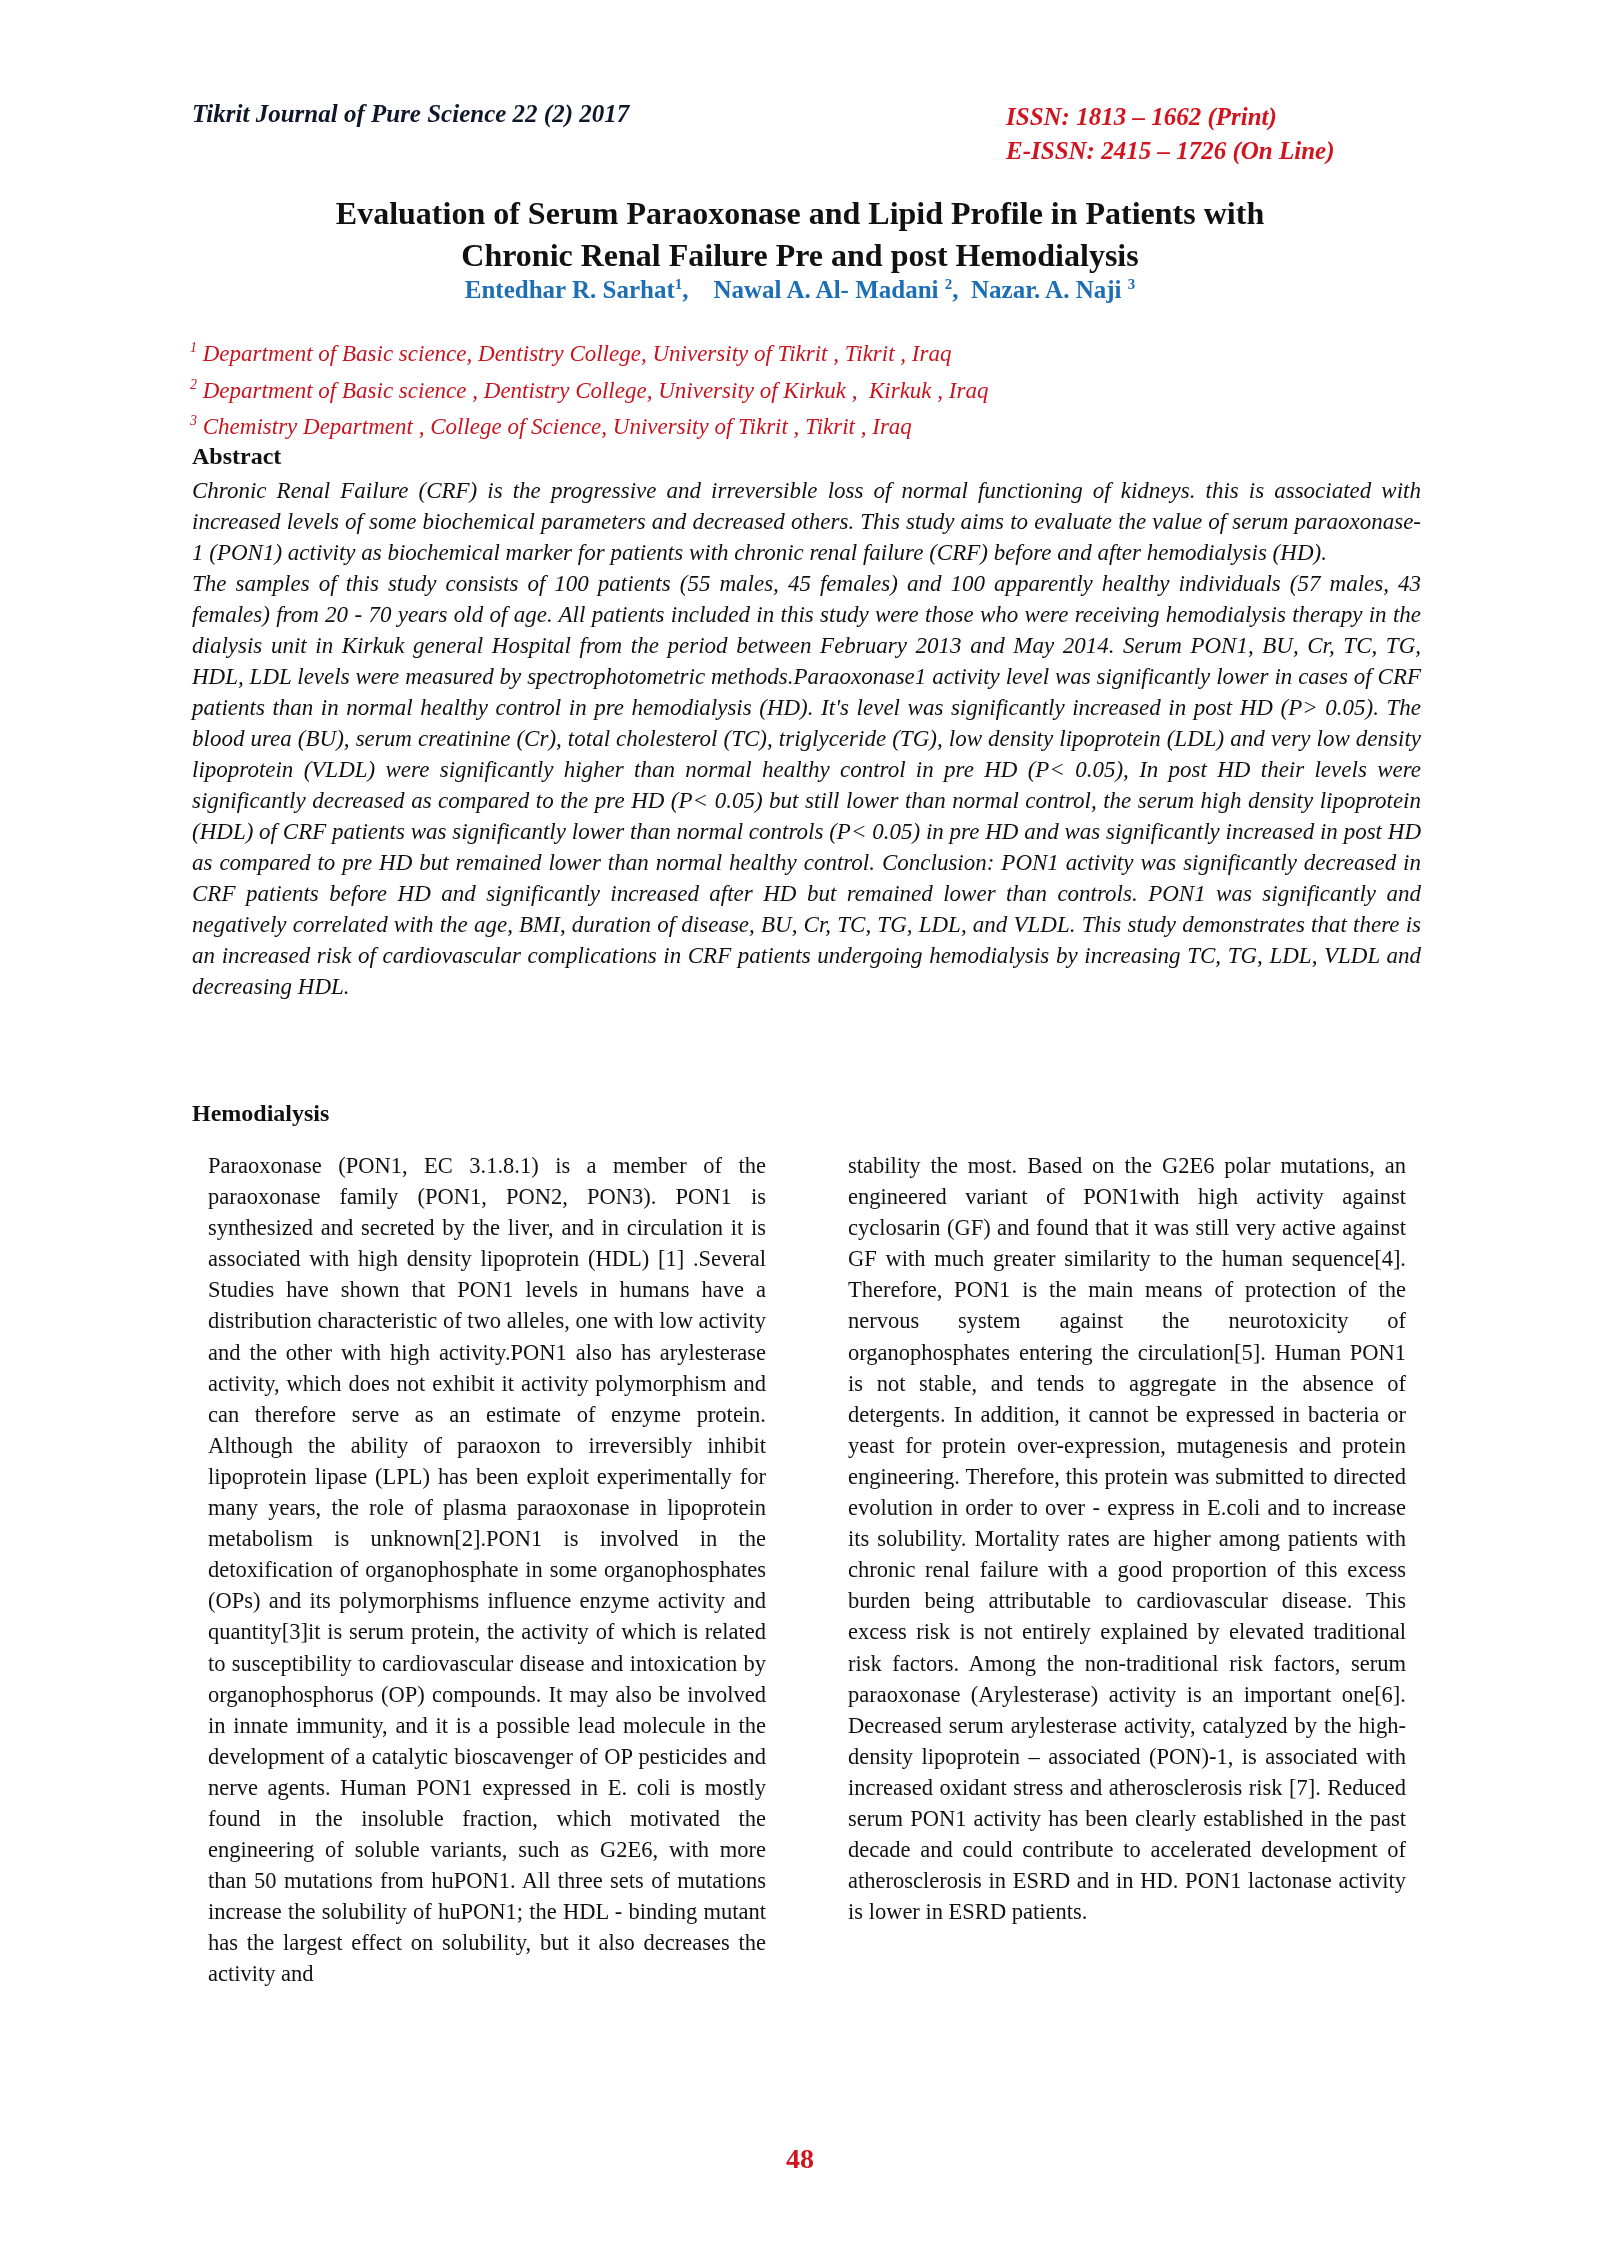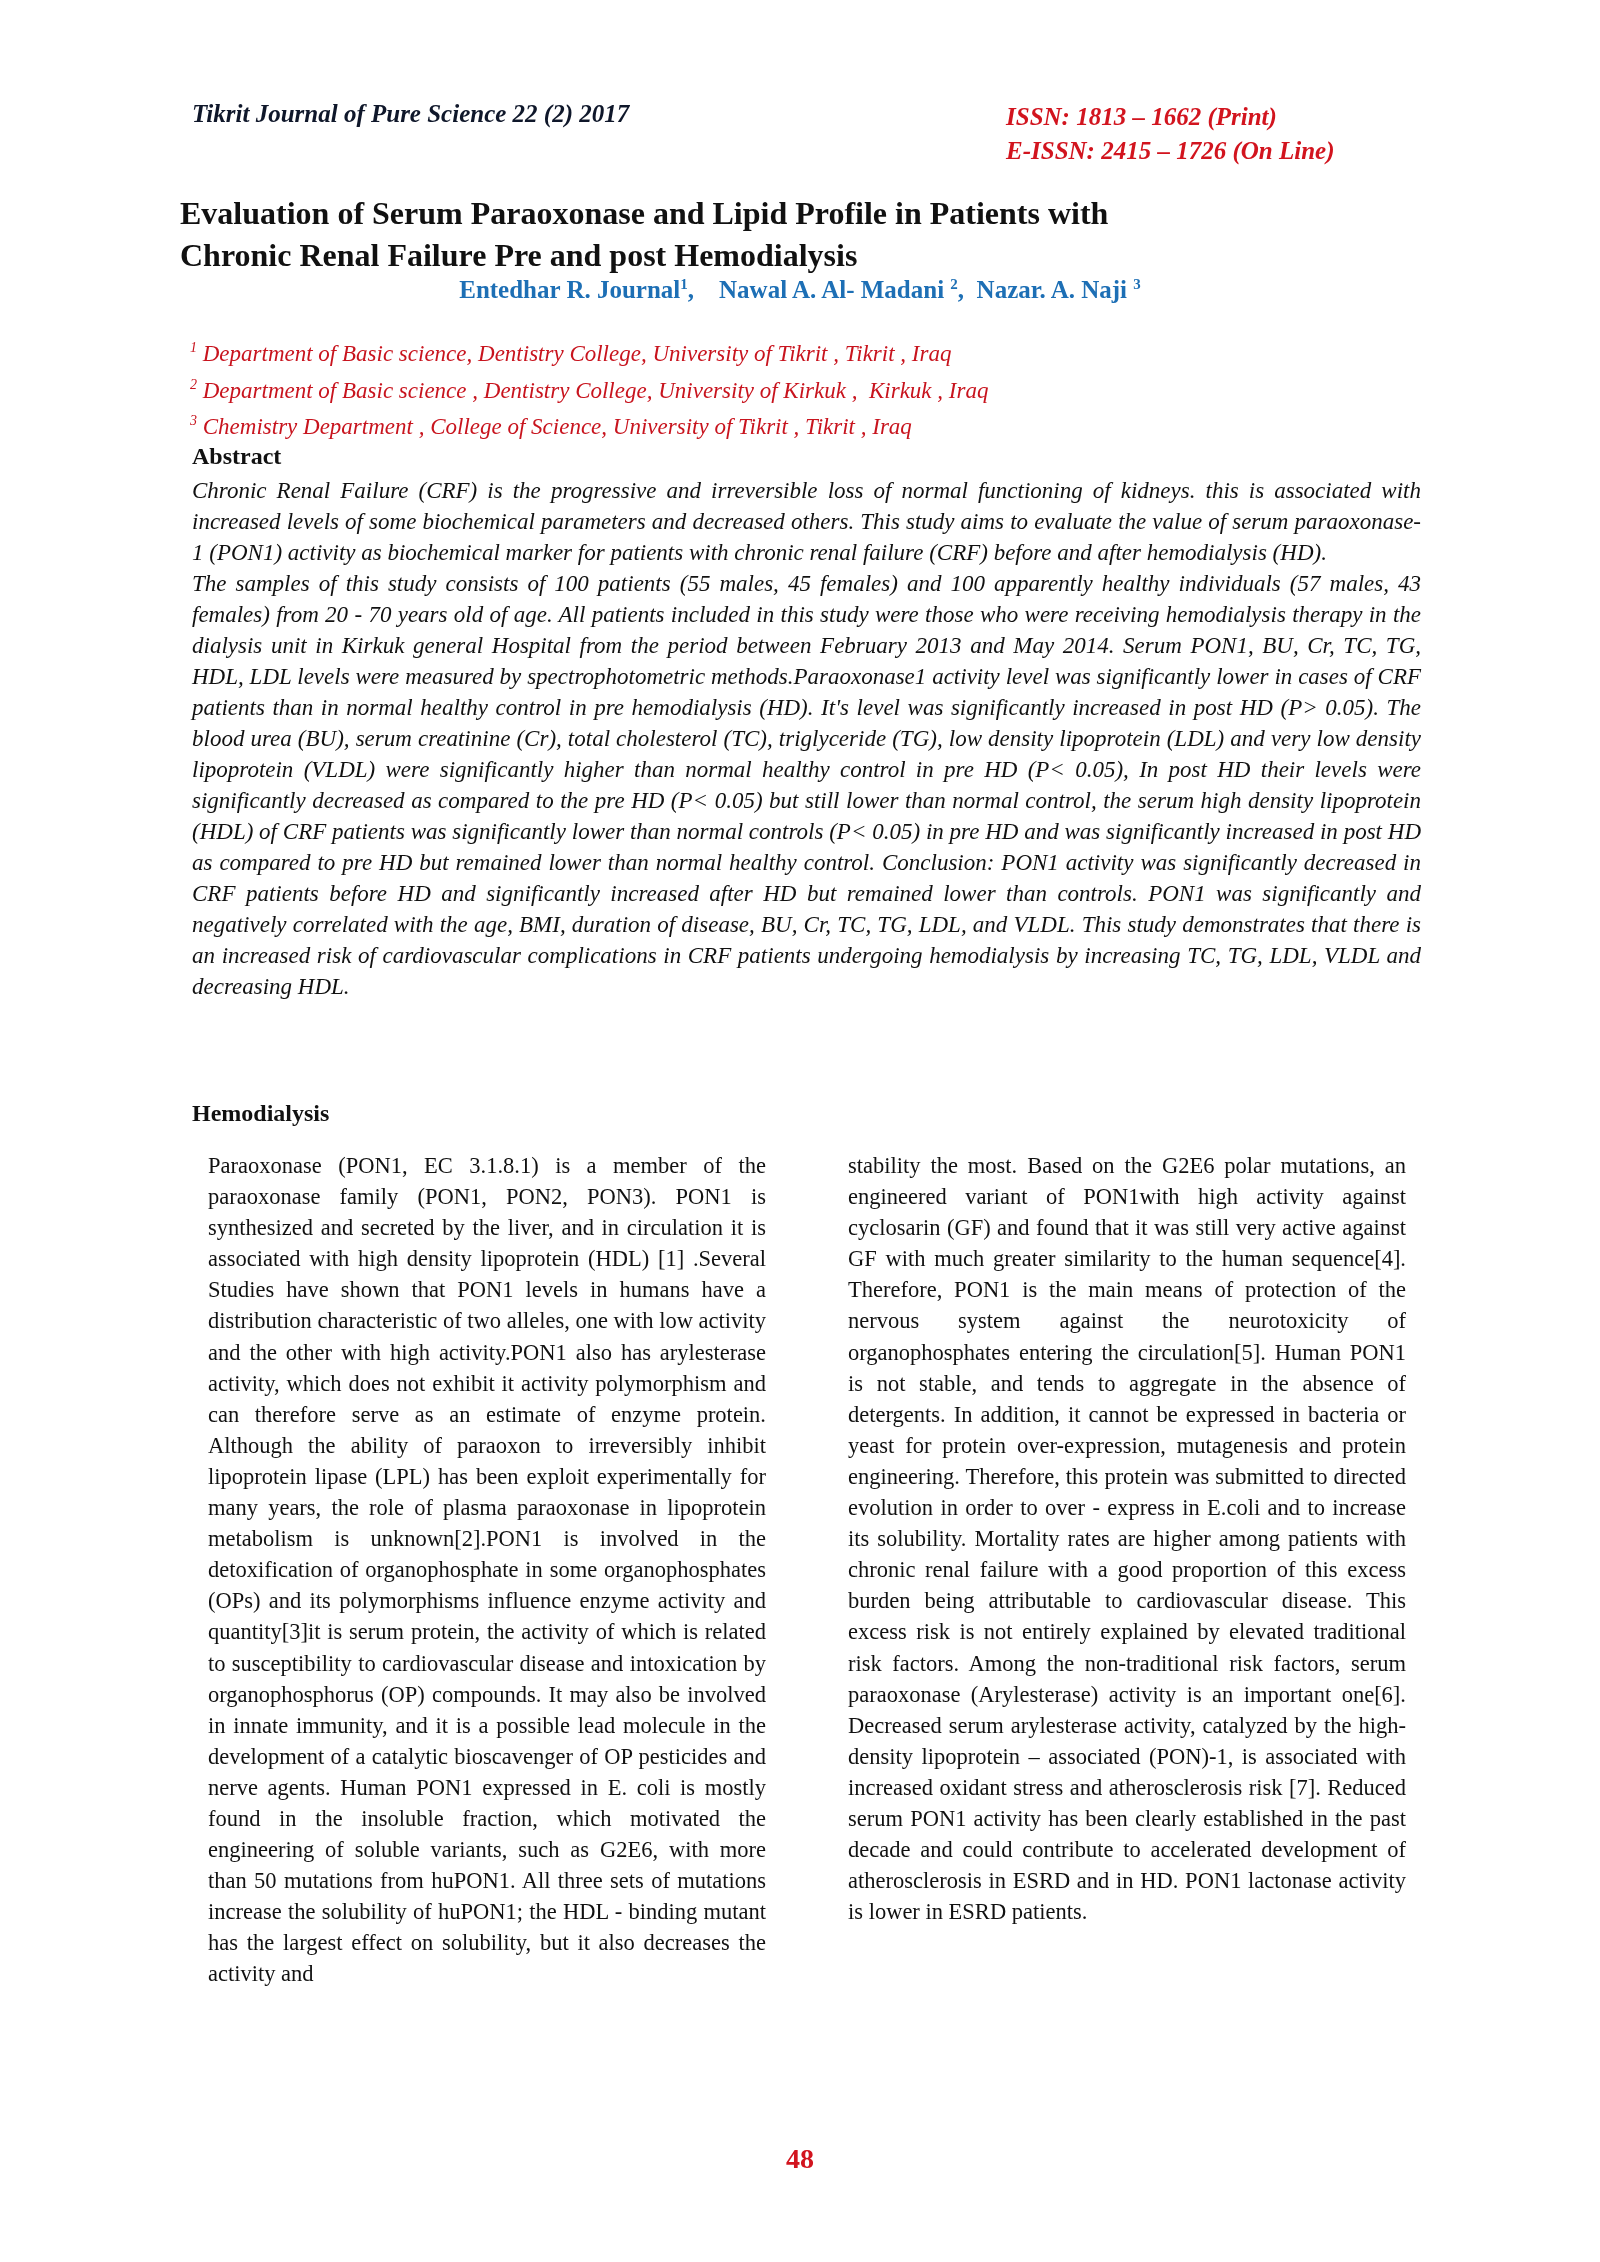--- a/index.html
+++ b/index.html
@@ -4,21 +4,21 @@
 <style>
   html, body { margin: 0; padding: 0; background: #ffffff; }
   body { width: 1600px; height: 2262px; position: relative; overflow: hidden;
          font-family: "Liberation Serif", "DejaVu Serif", serif; color: #111; }
 
   .hdr-left { position: absolute; left: 192px; top: 100px; font-size: 25px; font-style: italic;
               font-weight: bold; color: #0f172a; }
   .hdr-right { position: absolute; left: 1006px; top: 100px; font-size: 25px; font-style: italic;
                font-weight: bold; color: #d2141e; line-height: 34px; }
 
-  .title { position: absolute; left: 180px; width: 1240px; top: 192px; text-align: left;
+  .title { position: absolute; left: 180px; width: 1240px; top: 192px; text-align: center;
            font-size: 32px; font-weight: bold; line-height: 42px; color: #111; }
   .authors { position: absolute; left: 180px; width: 1240px; top: 276px; text-align: center;
              font-size: 25px; font-weight: bold; color: #1d6fb5; }
   .authors sup { font-size: 15px; }
   .affils { position: absolute; left: 190px; top: 332px; font-size: 23px; font-style: italic;
             color: #c8141e; line-height: 31px; }
   .affils sup { font-size: 14px; }
 
   .section-h { position: absolute; left: 192px; font-size: 24px; font-weight: bold; color: #111; }
 
@@ -43,21 +43,21 @@
   <div>ISSN: 1813 – 1662 (Print)</div>
   <div>E-ISSN: 2415 – 1726 (On Line)</div>
 </div>
 
 <div class="title">
   <div>Evaluation of Serum Paraoxonase and Lipid Profile in Patients with</div>
   <div>Chronic Renal Failure Pre and post Hemodialysis</div>
 </div>
 
 <div class="authors">
-  <span>Entedhar  R. Journal</span><sup>1</sup><span style="white-space:pre">,   </span>
+  <span>Entedhar  R. Sarhat</span><sup>1</sup><span style="white-space:pre">,   </span>
   <span style="white-space:pre">Nawal A. Al- Madani </span><sup>2</sup><span style="white-space:pre">, </span>
   <span style="white-space:pre">Nazar. A. Naji </span><sup>3</sup>
 </div>
 
 <div class="affils">
   <div><sup>1</sup> <span style="white-space:pre">Department of Basic science, Dentistry College, University of Tikrit , Tikrit , Iraq</span></div>
   <div><sup>2</sup> <span style="white-space:pre">Department of Basic science , Dentistry College, University of Kirkuk ,  Kirkuk , Iraq</span></div>
   <div><sup>3</sup> <span style="white-space:pre">Chemistry Department , College of Science, University of Tikrit , Tikrit , Iraq</span></div>
 </div>
 

